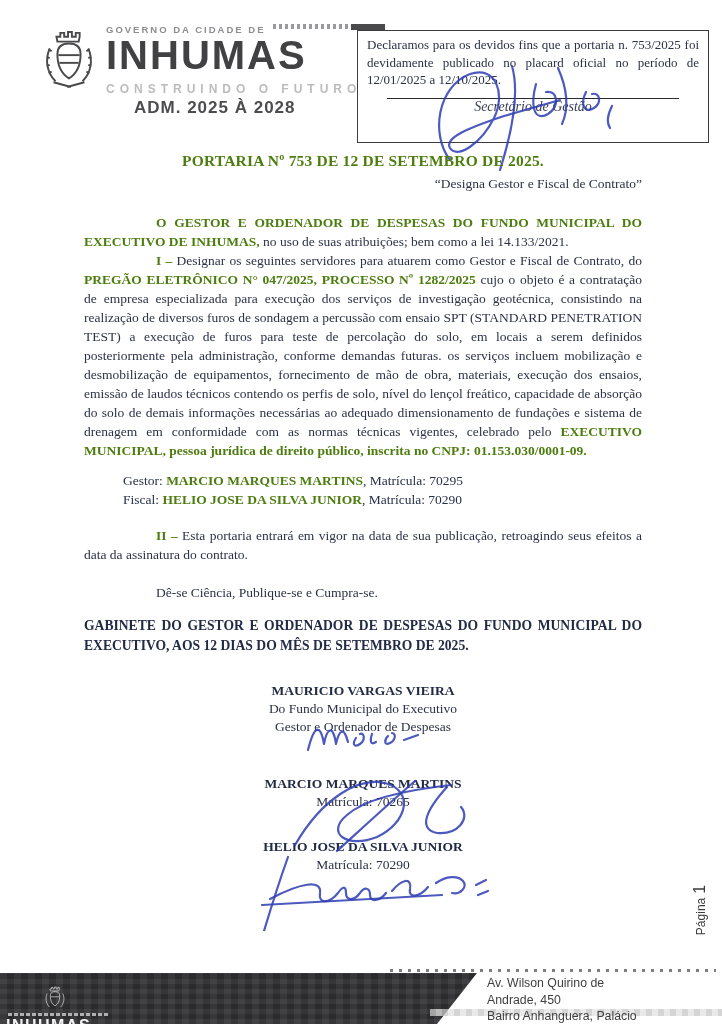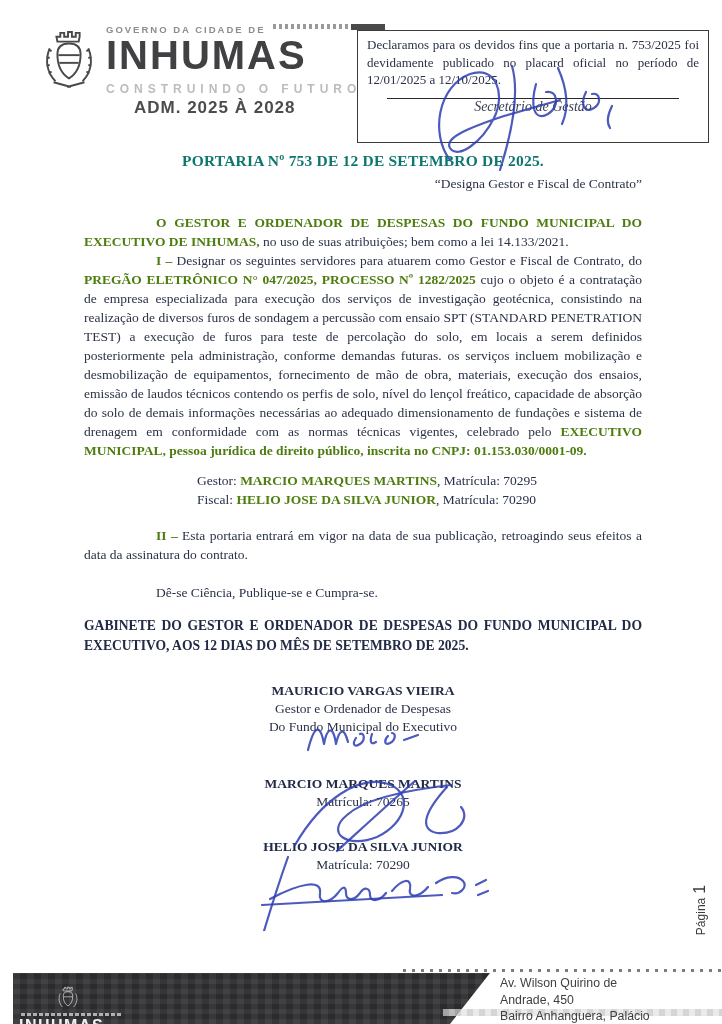--- a/index.html
+++ b/index.html
@@ -25,47 +25,47 @@
     position:absolute;left:357px;top:30px;width:352px;height:113px;
     border:1.5px solid #3c3c3c;box-sizing:border-box;padding:5px 9px 3px 9px;
   }
   .decl-text{margin:0;font-size:13px;line-height:17.5px;text-align:justify;color:#2b3247;}
   .decl-sign{margin-top:9px;text-align:center;}
   .decl-line{width:88%;margin:0 auto;border-top:1.4px solid #2b2b2b;}
   .decl-name{font-size:11.5px;font-weight:bold;font-style:italic;color:#24293c;margin-top:1px;letter-spacing:.3px;}
   .decl-role{font-size:14px;font-style:italic;color:#3a4054;}
   
   .content{position:absolute;left:84px;top:0;width:558px;}
-  .doc-title{margin:152px 0 0 0;font-size:15.5px;font-weight:bold;text-align:center;color:#0f766e;letter-spacing:.2px;}
+  .doc-title{margin:152px 0 0 0;font-size:15.5px;font-weight:bold;text-align:center;color:#4d7c0f;letter-spacing:.2px;}
   .doc-subtitle{margin-top:6px;text-align:right;font-size:13.5px;color:#2b3247;}
   .para{margin:0;font-size:13.5px;line-height:19px;text-align:justify;text-indent:72px;color:#2b3247;}
   .p1{margin-top:21px;}
   .resolve{margin-top:18px;font-size:13.5px;line-height:19px;text-indent:72px;font-weight:bold;color:#222b45;}
-  .servidores{margin-top:12px;margin-left:113px;font-size:13.5px;line-height:18.5px;}
+  .servidores{margin-top:12px;margin-left:39px;font-size:13.5px;line-height:18.5px;}
   .item2{margin-top:17px;}
   .closing{margin-top:19px;}
   .gabinete{margin-top:14px;font-size:13.6px;line-height:19.5px;text-align:justify;font-weight:bold;text-indent:0;color:#222b45;}
   b{color:#4d7c0f;}
   
   .sig-block{text-align:center;font-size:13.5px;line-height:18px;color:#2b3247;}
   .sig-block .sig-name{font-weight:bold;color:#222b45;}
   .sb-mauricio{margin-top:27px;}
   .sb-marcio{margin-top:39px;}
   .sb-helio{margin-top:27px;}
   
   .ink{position:absolute;pointer-events:none;}
   .ink path{fill:none;stroke:#2e3db2;stroke-width:2.2;stroke-linecap:round;stroke-linejoin:round;opacity:.85;}
   
   .page-label-wrap{position:absolute;left:640px;top:850px;width:120px;height:120px;
     display:flex;align-items:center;justify-content:center;}
   .page-label{transform:rotate(-90deg);white-space:nowrap;
     font-family:"Liberation Sans","DejaVu Sans",sans-serif;color:#3c3c3c;font-size:12px;}
   .page-label .num{font-size:16px;margin-left:4px;}
   
-  .footer{position:absolute;left:13px;top:963px;width:650px;height:61px;}
+  .footer{position:absolute;left:0;top:963px;width:650px;height:61px;}
   .footer-dashes{position:absolute;left:390px;top:6px;width:326px;height:3px;
     background:repeating-linear-gradient(90deg,#7d7d7d 0 3px,transparent 3px 9px);}
   .footer-band{position:absolute;left:0;top:10px;width:477px;height:51px;
     background:
       repeating-linear-gradient(90deg,rgba(255,255,255,.06) 0 7px,rgba(0,0,0,0) 7px 14px),
       repeating-linear-gradient(0deg,rgba(255,255,255,.05) 0 5px,rgba(0,0,0,0) 5px 10px),
       #2b2b2d;
     clip-path:polygon(0 0,477px 0,437px 51px,0 51px);}
   .footer-crest{position:absolute;left:40px;top:12px;width:30px;height:26px;}
   .footer-motto{position:absolute;left:8px;top:40px;width:102px;height:3px;
@@ -141,22 +141,22 @@
     </div>
 
     <p class="para item2"><b>II – </b><span>Esta portaria entrará em vigor na data de sua publicação, retroagindo seus efeitos a data da assinatura do contrato.</span></p>
 
     <p class="para closing">Dê-se Ciência, Publique-se e Cumpra-se.</p>
 
     <p class="gabinete">GABINETE DO GESTOR E ORDENADOR DE DESPESAS DO FUNDO MUNICIPAL DO EXECUTIVO, AOS 12 DIAS DO MÊS DE SETEMBRO DE 2025.</p>
 
     <div class="sig-block sb-mauricio">
       <div class="sig-name">MAURICIO VARGAS VIEIRA</div>
+      <div>Do Fundo Municipal do Executivo</div>
       <div>Gestor e Ordenador de Despesas</div>
-      <div>Do Fundo Municipal do Executivo</div>
     </div>
 
     <div class="sig-block sb-marcio">
       <div class="sig-name">MARCIO MARQUES MARTINS</div>
       <div>Matrícula: 70265</div>
     </div>
 
     <div class="sig-block sb-helio">
       <div class="sig-name">HELIO JOSE DA SILVA JUNIOR</div>
       <div>Matrícula: 70290</div>

